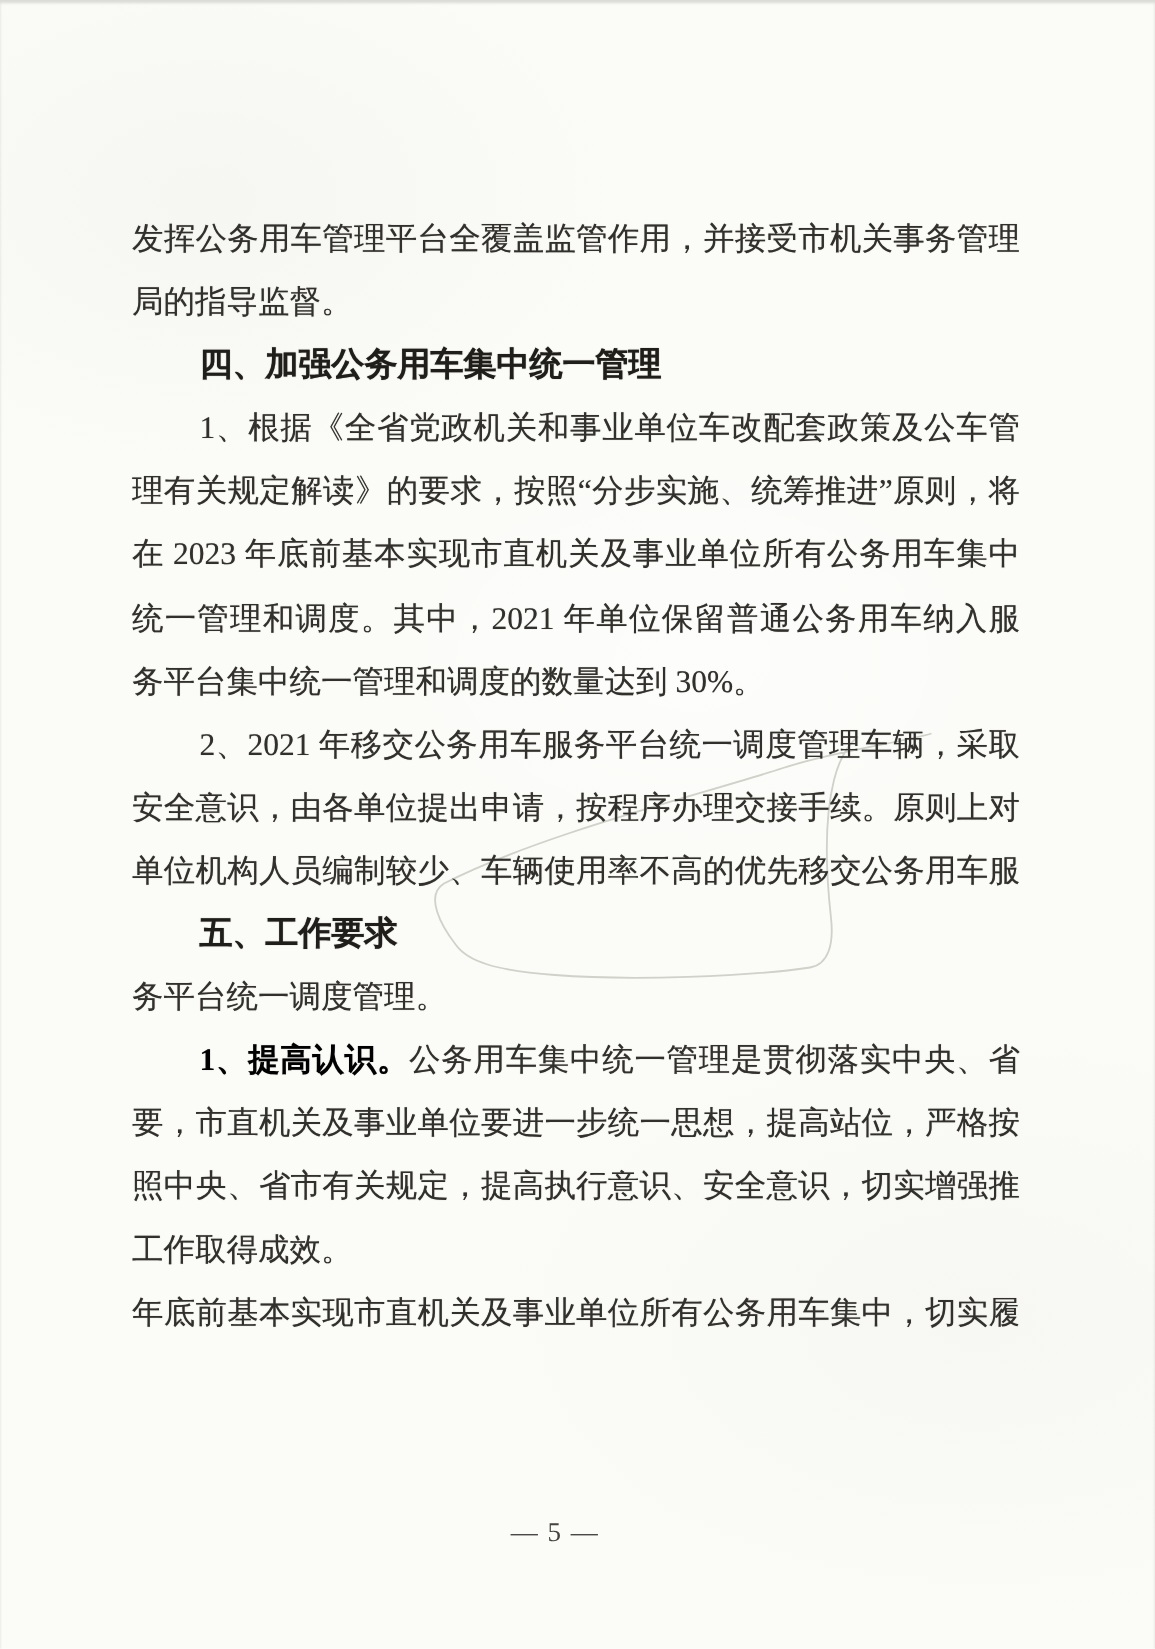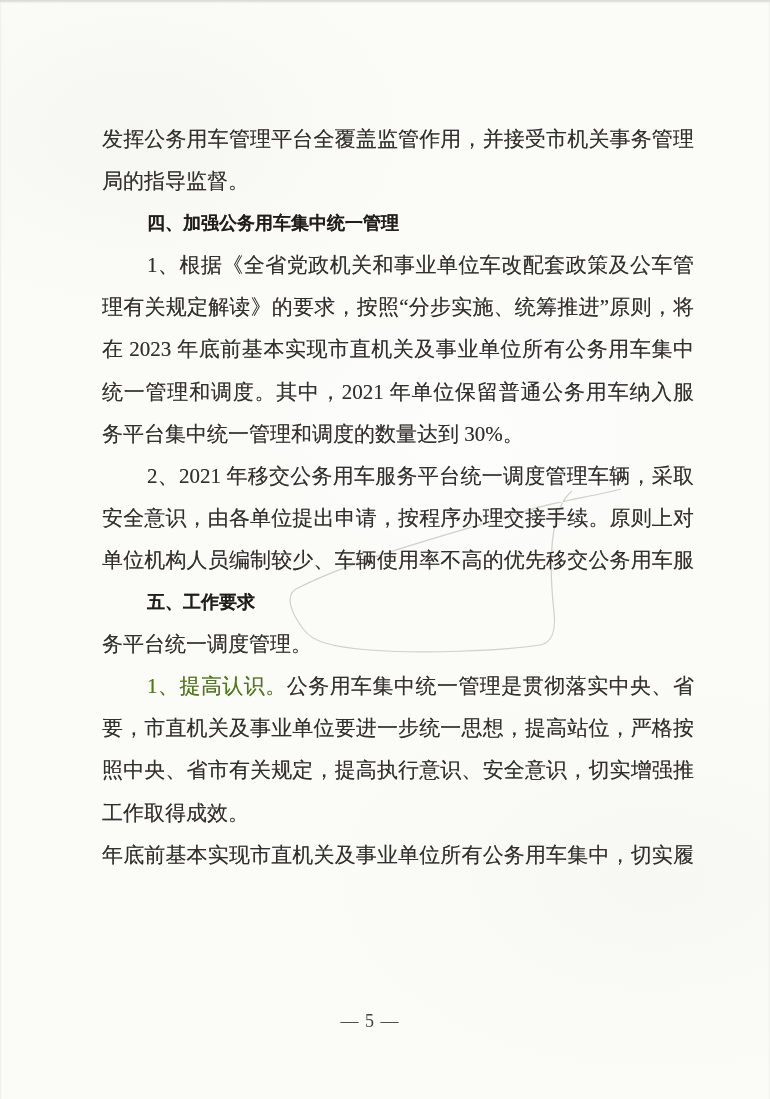--- a/index.html
+++ b/index.html
@@ -18,51 +18,50 @@
     position: absolute; inset: 0;
     background:
       radial-gradient(ellipse 400px 260px at 18% 12%, rgba(222,222,214,0.18), transparent 70%),
       radial-gradient(ellipse 500px 300px at 85% 80%, rgba(225,224,216,0.15), transparent 70%),
       radial-gradient(ellipse 300px 200px at 60% 40%, rgba(255,255,255,0.5), transparent 70%);
     pointer-events: none;
   }
   .doc-text {
     position: absolute;
     left: 88px;
-    top: 118px;
+    top: 138px;
     width: 592px;
     font-size: 21px;
     line-height: 42.1px;
     color: #32302c;
     text-shadow: 0 0 0.5px rgba(50,48,44,0.55);
-    margin-left: 14px;
   }
   .line {
     height: 42.1px;
     white-space: nowrap;
     text-align: justify;
     text-align-last: justify;
   }
   .line.left {
     text-align: right;
     text-align-last: left;
   }
   .line.indent { padding-left: 45px; }
   .line.heading {
     font-family: "Liberation Sans", sans-serif;
     font-weight: 700;
-    font-size: 18px;
+    font-size: 22px;
     color: #201e1b;
     text-align: left;
     text-align-last: left;
     text-shadow: 0 0 0.6px rgba(32,30,27,0.7);
   }
   .bold-lead {
-    font-weight: 400;
-    color: #4d7c0f;
+    font-weight: 700;
+    color: #000000;
   }
   .page-footer {
     position: absolute;
     left: 0;
     top: 1006px;
     width: 740px;
     text-align: center;
     font-size: 18px;
     line-height: 30px;
     color: #454340;

